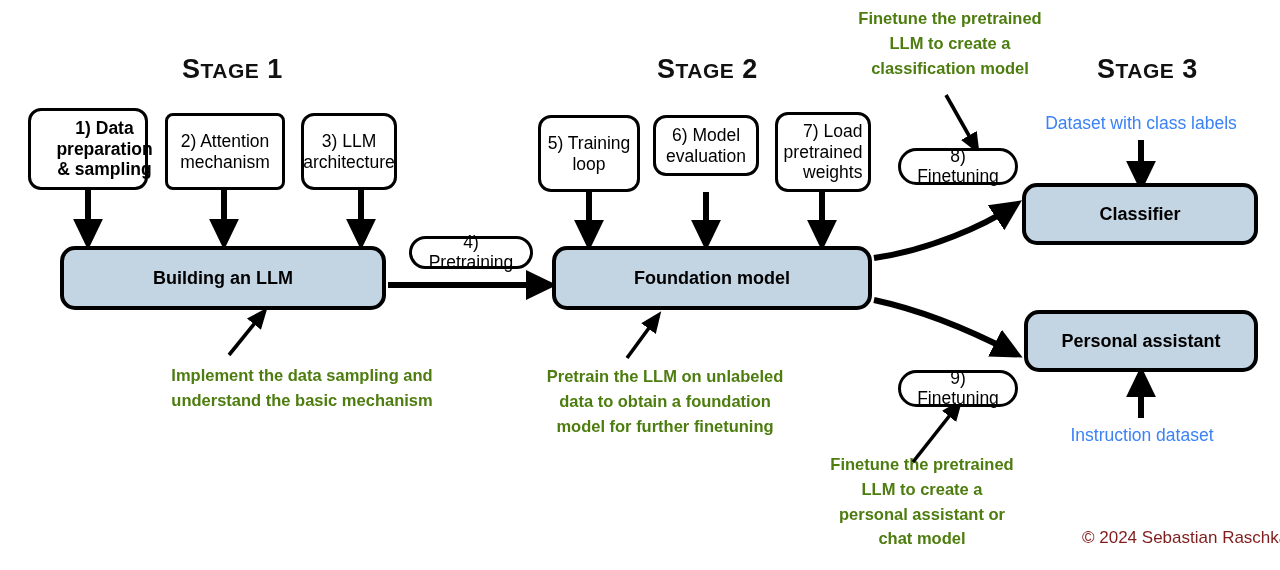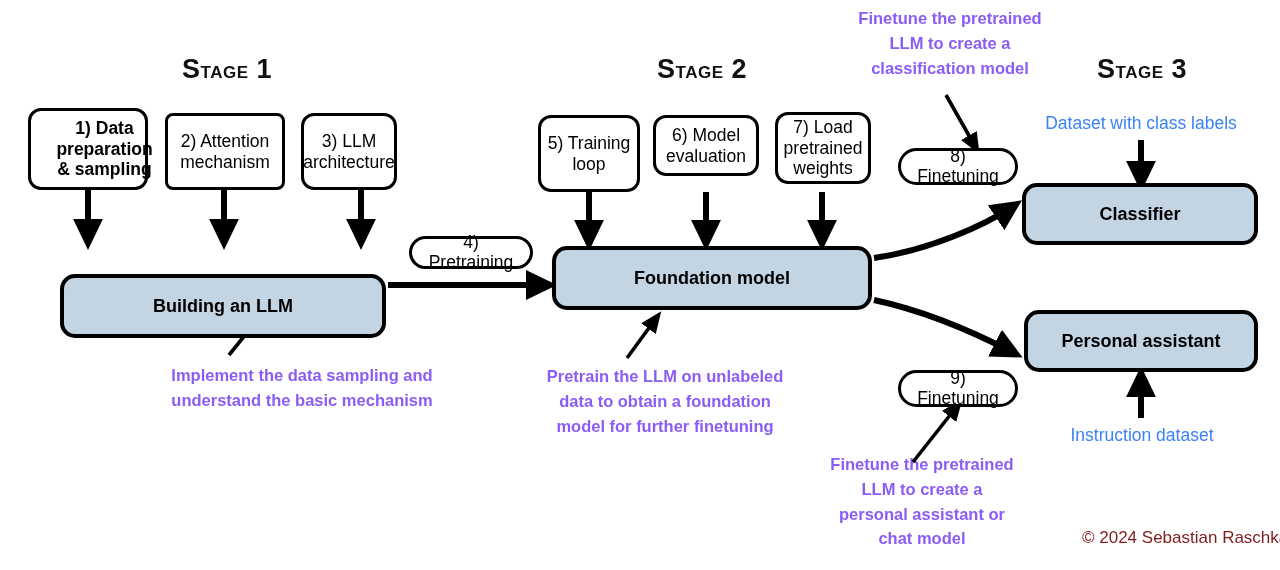--- a/index.html
+++ b/index.html
@@ -23,21 +23,21 @@
     font-weight: bold;
     color: #111111;
     white-space: nowrap;
     letter-spacing: 0.5px;
   }
   .stage-header .cap {
     font-size: 27px;
     line-height: 1;
   }
   .stage-header .small {
-    font-size: 17px;
+    font-size: 21px;
     line-height: 1;
   }
 
   
   .step-box {
     position: absolute;
     box-sizing: border-box;
     background: #ffffff;
     border: 3.5px solid #000000;
     border-radius: 13px;
@@ -84,21 +84,21 @@
     z-index: 3;
   }
 
   
   .annotation {
     position: absolute;
     font-weight: bold;
     font-size: 16.5px;
     line-height: 1.5;
     text-align: center;
-    color: #8b5cf6;
+    color: #4d7c0f;
   }
 
   
   .caption {
     position: absolute;
     font-size: 17.5px;
     line-height: 1.25;
     text-align: center;
     color: #3b82f6;
     white-space: nowrap;
@@ -166,29 +166,29 @@
     <span class="cap">S</span><span class="small">TAGE</span><span class="cap"> 2</span>
   </div>
   <div class="stage-header" style="left:1097px; top:56px;">
     <span class="cap">S</span><span class="small">TAGE</span><span class="cap"> 3</span>
   </div>
 
   <div class="step-box bold" style="left:28px; top:108px; width:120px; height:82px;padding-left:39px;">1) Data preparation &amp; sampling</div>
   <div class="step-box" style="left:165px; top:113px; width:120px; height:77px;border-radius:8px;">2) Attention mechanism</div>
   <div class="step-box" style="left:301px; top:113px; width:96px; height:77px;">3) LLM architecture</div>
 
-  <div class="blue-box" style="left:60px; top:246px; width:326px; height:64px;margin-top:28px;">Building an LLM</div>
+  <div class="blue-box" style="left:60px; top:246px; width:326px; height:64px;">Building an LLM</div>
 
   <div class="annotation" style="left:128px; top:363px; width:348px;">Implement the data sampling and understand the basic mechanism</div>
 
   <div class="pill" style="left:409px; top:236px; width:124px; height:33px;">4) Pretraining</div>
 
   <div class="step-box" style="left:538px; top:115px; width:102px; height:77px;">5) Training loop</div>
   <div class="step-box" style="left:653px; top:115px; width:106px; height:61px;">6) Model evaluation</div>
-  <div class="step-box" style="left:775px; top:112px; width:96px; height:72px;">7) Load pretrained weights</div>
+  <div class="step-box" style="left:775px; top:112px; width:96px; height:80px;text-align:right;">7) Load pretrained weights</div>
 
   <div class="blue-box" style="left:552px; top:246px; width:320px; height:64px;">Foundation model</div>
 
   <div class="annotation" style="left:540px; top:364px; width:250px;">Pretrain the LLM on unlabeled data to obtain a foundation model for further finetuning</div>
 
   <div class="annotation" style="left:855px; top:6px; width:190px;">Finetune the pretrained LLM to create a classification model</div>
 
   <div class="pill" style="left:898px; top:148px; width:120px; height:37px;">8) Finetuning</div>
 
   <div class="caption" style="left:1026px; top:113px; width:230px;">Dataset with class labels</div>

